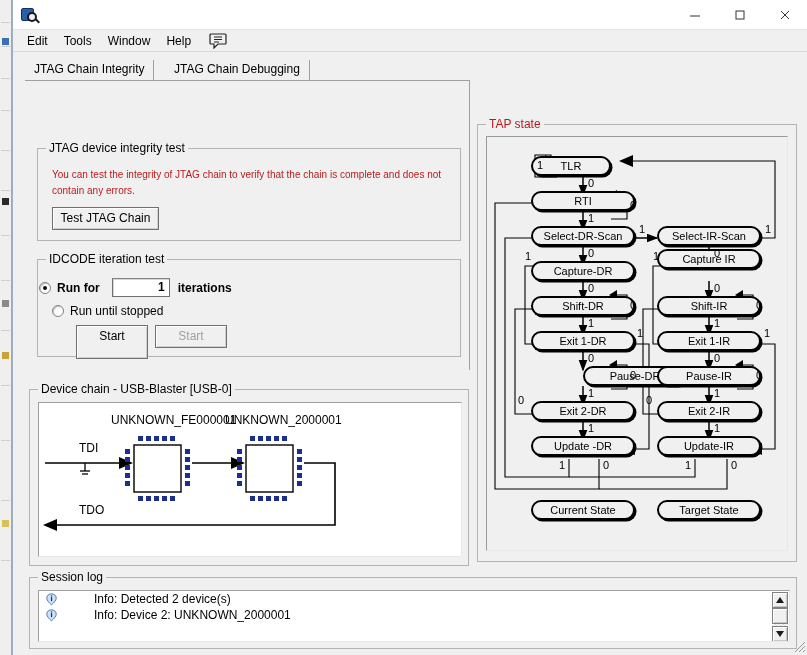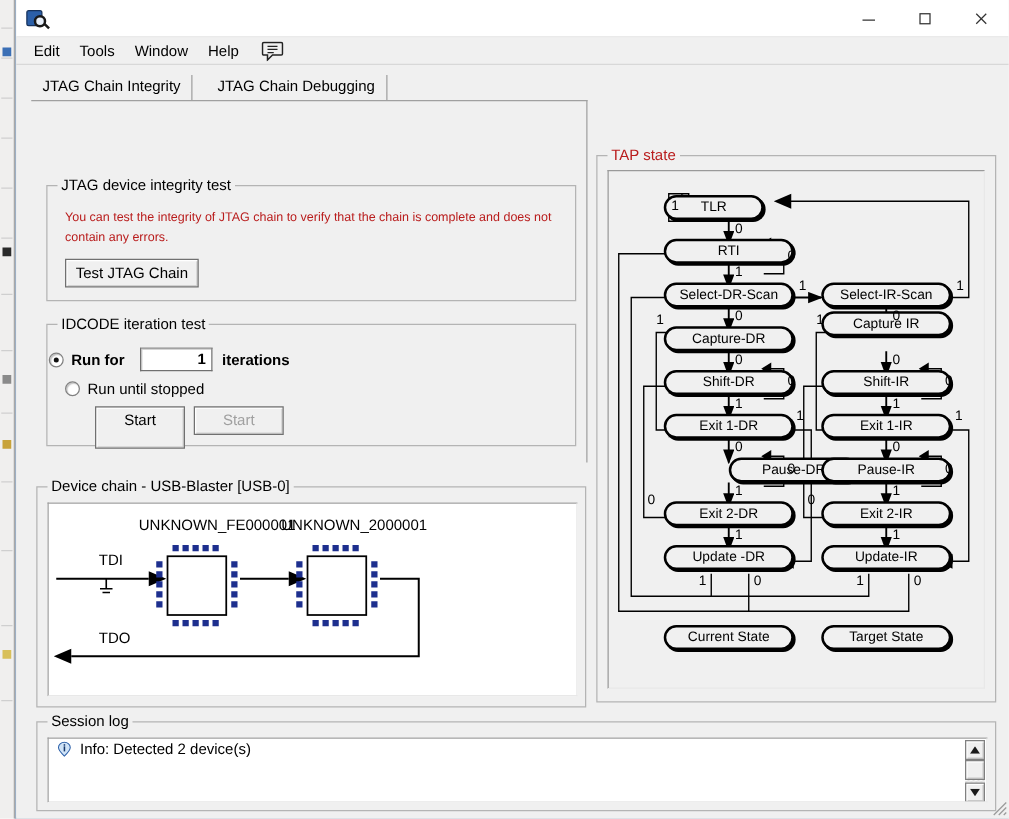--- a/index.html
+++ b/index.html
@@ -150,21 +150,21 @@
     border-right-color:#e8e8e8; border-bottom-color:#e8e8e8;
   }
 
   #grp-log { left:16px; top:525px; width:768px; height:72px; }
   #log-list {
     position:absolute; left:8px; top:12px; width:752px; height:52px;
     background:#ffffff; border:1px solid #a0a0a0;
     border-right-color:#e8e8e8; border-bottom-color:#e8e8e8;
     overflow:hidden;
   }
-  .log-row { display:flex; align-items:center; height:16px; padding-left:6px; }
+  .log-row { display:flex; align-items:center; height:16px; padding-left:6px;gap:30px; }
   .log-row .ltext { font-size:12px; color:#000; margin-left:6px; }
   .info-icon { width:13px; height:13px; flex:none; }
 
   
   #log-scroll {
     position:absolute; right:1px; top:1px; width:16px; height:50px;
     background:#f0f0f0;
   }
   #log-scroll .sb-btn {
     width:16px; height:16px; background:#f0f0f0;
@@ -531,20 +531,28 @@
       <div class="glabel">Session log</div>
       <div id="log-list">
         <div class="log-row">
           <svg class="info-icon" viewBox="0 0 14 16">
             <path d="M7 1 C3.7 1 1.2 3.3 1.2 6.2 C1.2 9 3.6 11.4 7 14.6 C10.4 11.4 12.8 9 12.8 6.2 C12.8 3.3 10.3 1 7 1 Z" fill="#cfe3f7" stroke="#2b5fa8" stroke-width="1"></path>
             <rect x="6.3" y="5" width="1.5" height="5" fill="#16386b"></rect>
             <rect x="6.3" y="2.9" width="1.5" height="1.5" fill="#16386b"></rect>
           </svg>
           <span class="ltext">Info: Detected 2 device(s)</span>
         </div>
+        <div class="log-row">
+          <svg class="info-icon" viewBox="0 0 14 16">
+            <path d="M7 1 C3.7 1 1.2 3.3 1.2 6.2 C1.2 9 3.6 11.4 7 14.6 C10.4 11.4 12.8 9 12.8 6.2 C12.8 3.3 10.3 1 7 1 Z" fill="#cfe3f7" stroke="#2b5fa8" stroke-width="1"></path>
+            <rect x="6.3" y="5" width="1.5" height="5" fill="#16386b"></rect>
+            <rect x="6.3" y="2.9" width="1.5" height="1.5" fill="#16386b"></rect>
+          </svg>
+          <span class="ltext">Info: Device 2: UNKNOWN_2000001</span>
+        </div>
 
         <div id="log-scroll">
           <div class="sb-btn">
             <svg width="8" height="6" viewBox="0 0 8 6">
                 <polygon points="4,0 8,6 0,6" fill="#1a1a1a"></polygon>
               </svg>
           </div>
           <div class="sb-track"></div>
           <div class="sb-thumb"></div>
           <div class="sb-btn sb-down">

